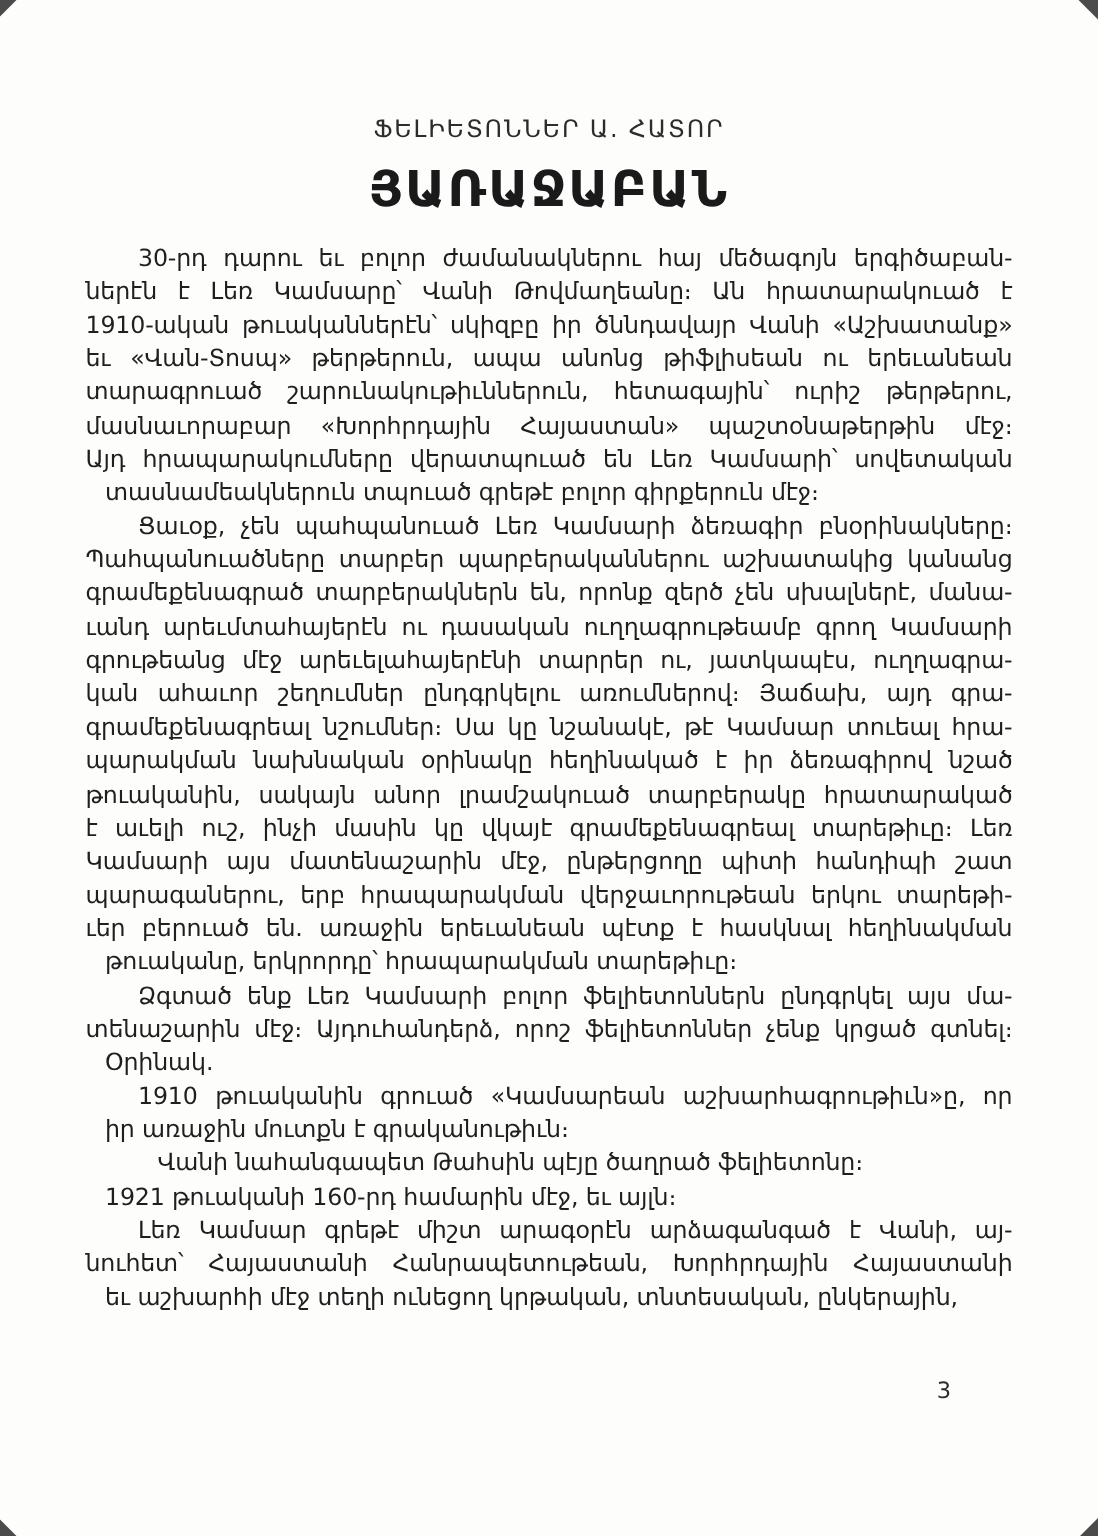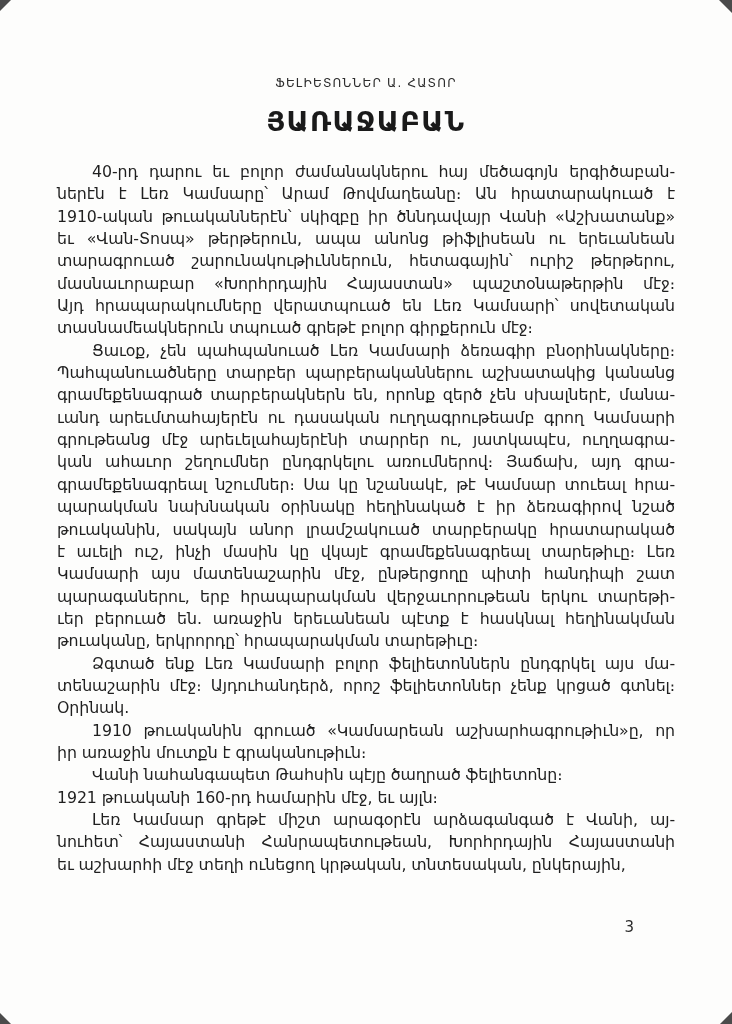--- a/index.html
+++ b/index.html
@@ -18,31 +18,31 @@
   .page {
     position: absolute;
     inset: 0;
   }
   .running-head {
     position: absolute;
     top: 76px;
     left: 57px;
     width: 618px;
     text-align: center;
-    font-size: 12px;
+    font-size: 16px;
     letter-spacing: 1.2px;
     color: #2c2c2c;
   }
   .page-title {
     position: absolute;
     top: 106px;
     left: 57px;
     width: 618px;
     text-align: center;
-    font-size: 27px;
+    font-size: 33px;
     font-weight: bold;
     letter-spacing: 1.5px;
     color: #1a1a1a;
   }
   .body-text {
     position: absolute;
     top: 161px;
     left: 57px;
     width: 618px;
   }
@@ -59,20 +59,21 @@
     text-align-last: justify;
     overflow: visible;
     white-space: normal;
   }
   .line.first {
     padding-left: 35px;
   }
   .line.last {
     text-align: left;
     text-align-last: left;
+    margin-left: 13px;
   }
   .page-number {
     position: absolute;
     top: 918px;
     right: 98px;
     font-size: 15px;
     color: #2c2c2c;
   }
   
   .corner {
@@ -94,22 +95,22 @@
   <div class="corner tr"></div>
   <div class="corner bl"></div>
   <div class="corner br"></div>
 
   <div class="running-head">ՖԵԼԻԵՏՈՆՆԵՐ Ա. ՀԱՏՈՐ</div>
 
   <div class="page-title">ՅԱՌԱՋԱԲԱՆ</div>
 
   <div class="body-text">
       <div class="paragraph">
-        <div class="line first">40-րդ դարու եւ բոլոր ժամանակներու հայ մեծագոյն երգիծաբան-</div>
-        <div class="line">ներէն է Լեռ Կամսարը՝ Արամ Թովմաղեանը։ Ան հրատարակուած է</div>
+        <div class="line first">30-րդ դարու եւ բոլոր ժամանակներու հայ մեծագոյն երգիծաբան-</div>
+        <div class="line">ներէն է Լեռ Կամսարը՝ Վանի Թովմաղեանը։ Ան հրատարակուած է</div>
         <div class="line">1910-ական թուականներէն՝ սկիզբը իր ծննդավայր Վանի «Աշխատանք»</div>
         <div class="line">եւ «Վան-Տոսպ» թերթերուն, ապա անոնց թիֆլիսեան ու երեւանեան</div>
         <div class="line">տարագրուած շարունակութիւններուն, հետագային՝ ուրիշ թերթերու,</div>
         <div class="line">մասնաւորաբար «Խորհրդային Հայաստան» պաշտօնաթերթին մէջ։</div>
         <div class="line">Այդ հրապարակումները վերատպուած են Լեռ Կամսարի՝ սովետական</div>
         <div class="line last">տասնամեակներուն տպուած գրեթէ բոլոր գիրքերուն մէջ։</div>
       </div>
       <div class="paragraph">
         <div class="line first">Ցաւօք, չեն պահպանուած Լեռ Կամսարի ձեռագիր բնօրինակները։</div>
         <div class="line">Պահպանուածները տարբեր պարբերականներու աշխատակից կանանց</div>

